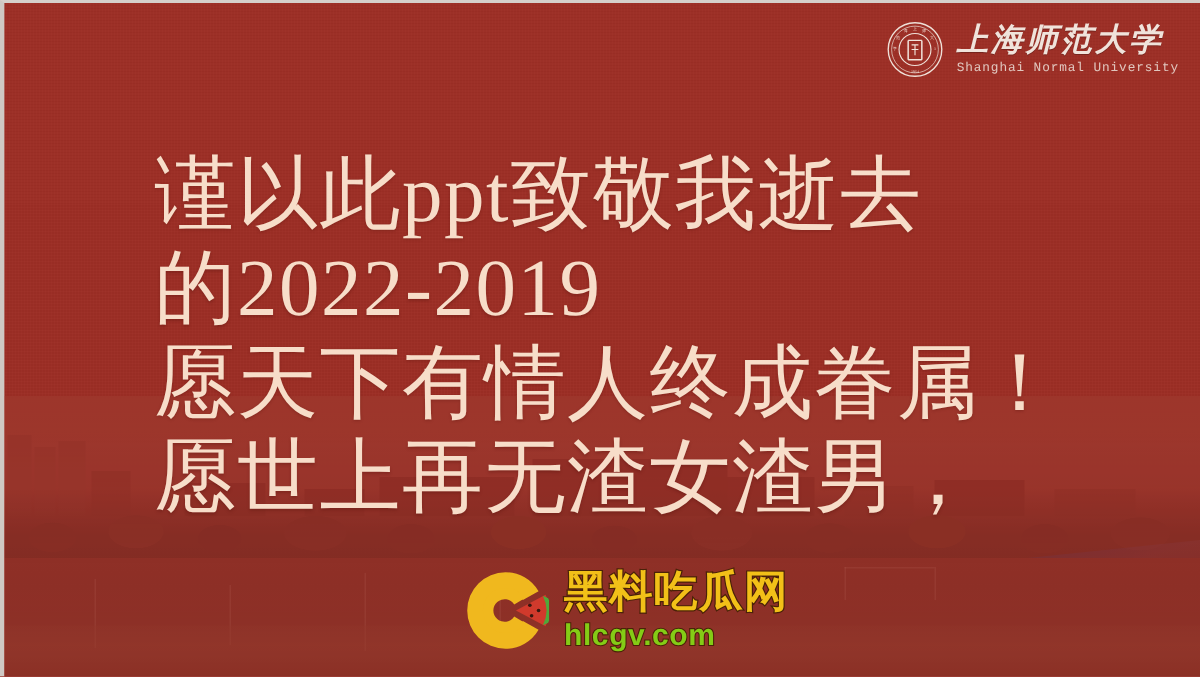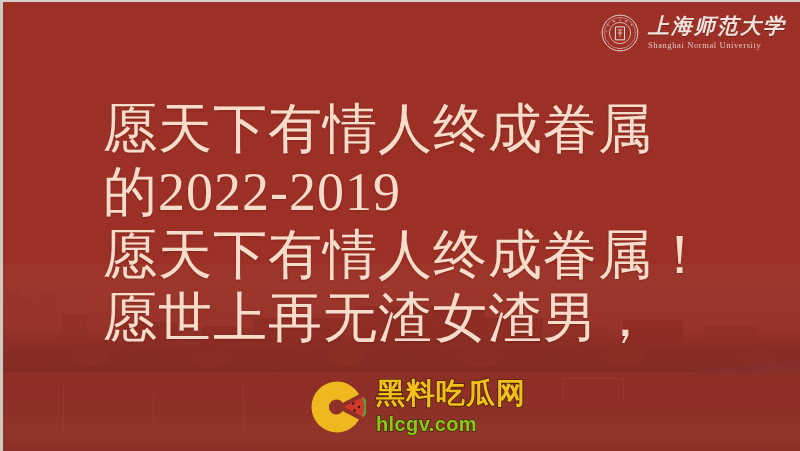--- a/index.html
+++ b/index.html
@@ -183,21 +183,21 @@
     font-size: 21px;
     letter-spacing: 2px;
     color: #f0e3db;
     font-weight: 700;
     font-style: italic;
     text-shadow: 0 1px 0 rgba(0,0,0,.25);
     white-space: nowrap;
   }
   .uni-en {
     margin-top: 4px;
-    font-family: Liberation Serif, serif;
+    font-family: Liberation Mono, monospace;
     font-size: 8.5px;
     letter-spacing: .6px;
     color: #e7d4cc;
     white-space: nowrap;
     opacity: .92;
   }
 
   
   .headline {
     position: absolute;
@@ -230,21 +230,21 @@
     height: 58px;
     flex: 0 0 58px;
   }
   .wm-text {
     display: flex;
     flex-direction: column;
     align-items: flex-start;
     line-height: 1;
   }
   .wm-cn {
-    font-family: Liberation Mono, monospace;
+    font-family: Liberation Serif, serif;
     font-size: 29px;
     font-weight: 700;
     letter-spacing: 1px;
     color: #f2c018;
     -webkit-text-stroke: 1.6px #4a2207;
     paint-order: stroke fill;
     white-space: nowrap;
   }
   .wm-url {
     margin-top: 4px;
@@ -321,21 +321,21 @@
         <text x="50" y="92" text-anchor="middle">1954</text>
       </g>
     </svg>
     <div class="uni-names">
       <div class="uni-cn">上海师范大学</div>
       <div class="uni-en">Shanghai Normal University</div>
     </div>
   </div>
 
   <div class="headline">
-    <div class="hl-line">愿天下有情人终成眷属</div>
+    <div class="hl-line">谨以此ppt致敬我逝去</div>
     <div class="hl-line">的2022-2019</div>
     <div class="hl-line">愿天下有情人终成眷属！</div>
     <div class="hl-line">愿世上再无渣女渣男，</div>
   </div>
 
   <div class="watermark">
     <svg class="wm-mark" viewBox="0 0 100 100">
       <path d="M50 6 A44 44 0 1 0 50 94 A44 44 0 0 0 88 72 L70 62 A24 24 0 1 1 70 38 L88 28 A44 44 0 0 0 50 6 Z" fill="#f0b81e"></path>
       <path d="M50 24 A26 26 0 1 0 50 76 A26 26 0 0 0 72 64 L60 57 A13 13 0 1 1 60 43 L72 36 A26 26 0 0 0 50 24 Z" fill="#f0b81e"></path>
       <path d="M62 50 L96 32 A38 38 0 0 1 96 68 Z" fill="#d03a2c"></path>

